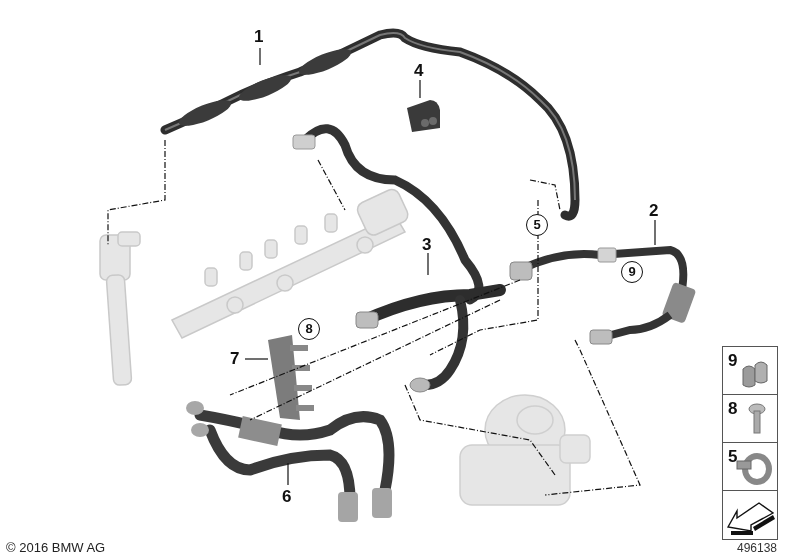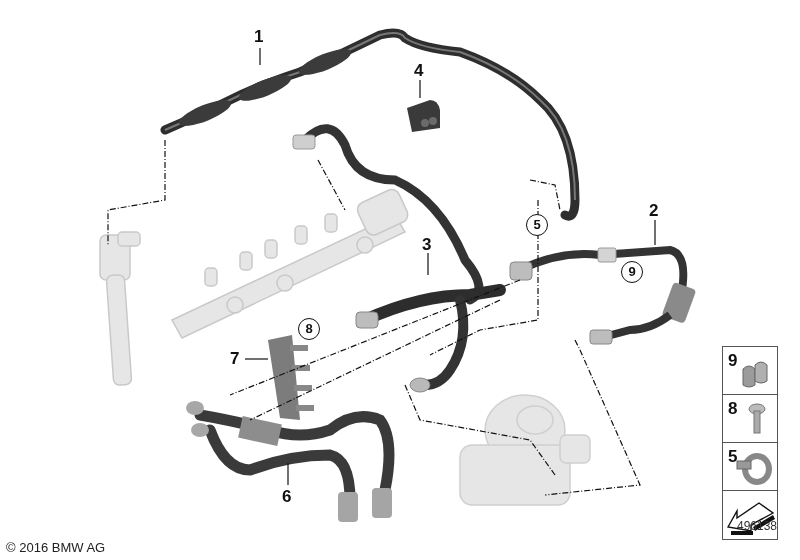--- a/index.html
+++ b/index.html
@@ -13,21 +13,21 @@
           color: #111; text-align: center; line-height: 20px;
           font-family: "Liberation Sans", sans-serif; }
   .legend { position: absolute; left: 722px; top: 346px; width: 54px;
             border: 1px solid #555; background: #fff; }
   .legend-cell { position: relative; height: 47px; border-bottom: 1px solid #555; }
   .legend-cell:last-child { border-bottom: none; height: 48px; }
   .legend-num { position: absolute; left: 5px; top: 4px; font-weight: bold;
                 font-size: 17px; color: #111; }
   .legend-cell svg { position: absolute; left: 0; top: 0; }
   .copyright { position: absolute; left: 6px; top: 540px; font-size: 13px; color: #222; }
-  .diagram-id { position: absolute; left: 737px; top: 519px; font-size: 12px; color: #333; }
+  .diagram-id { position: absolute; left: 737px; top: 541px; font-size: 12px; color: #333; }
 </style>
 </head>
 <body>
 
 <svg id="diagram" viewBox="0 0 800 560" xmlns="http://www.w3.org/2000/svg">
   <defs>
     <linearGradient id="hoseG" x1="0" y1="0" x2="0" y2="1">
       <stop offset="0" stop-color="#6e6e6e"></stop>
       <stop offset="0.5" stop-color="#3a3a3a"></stop>
       <stop offset="1" stop-color="#222"></stop>

